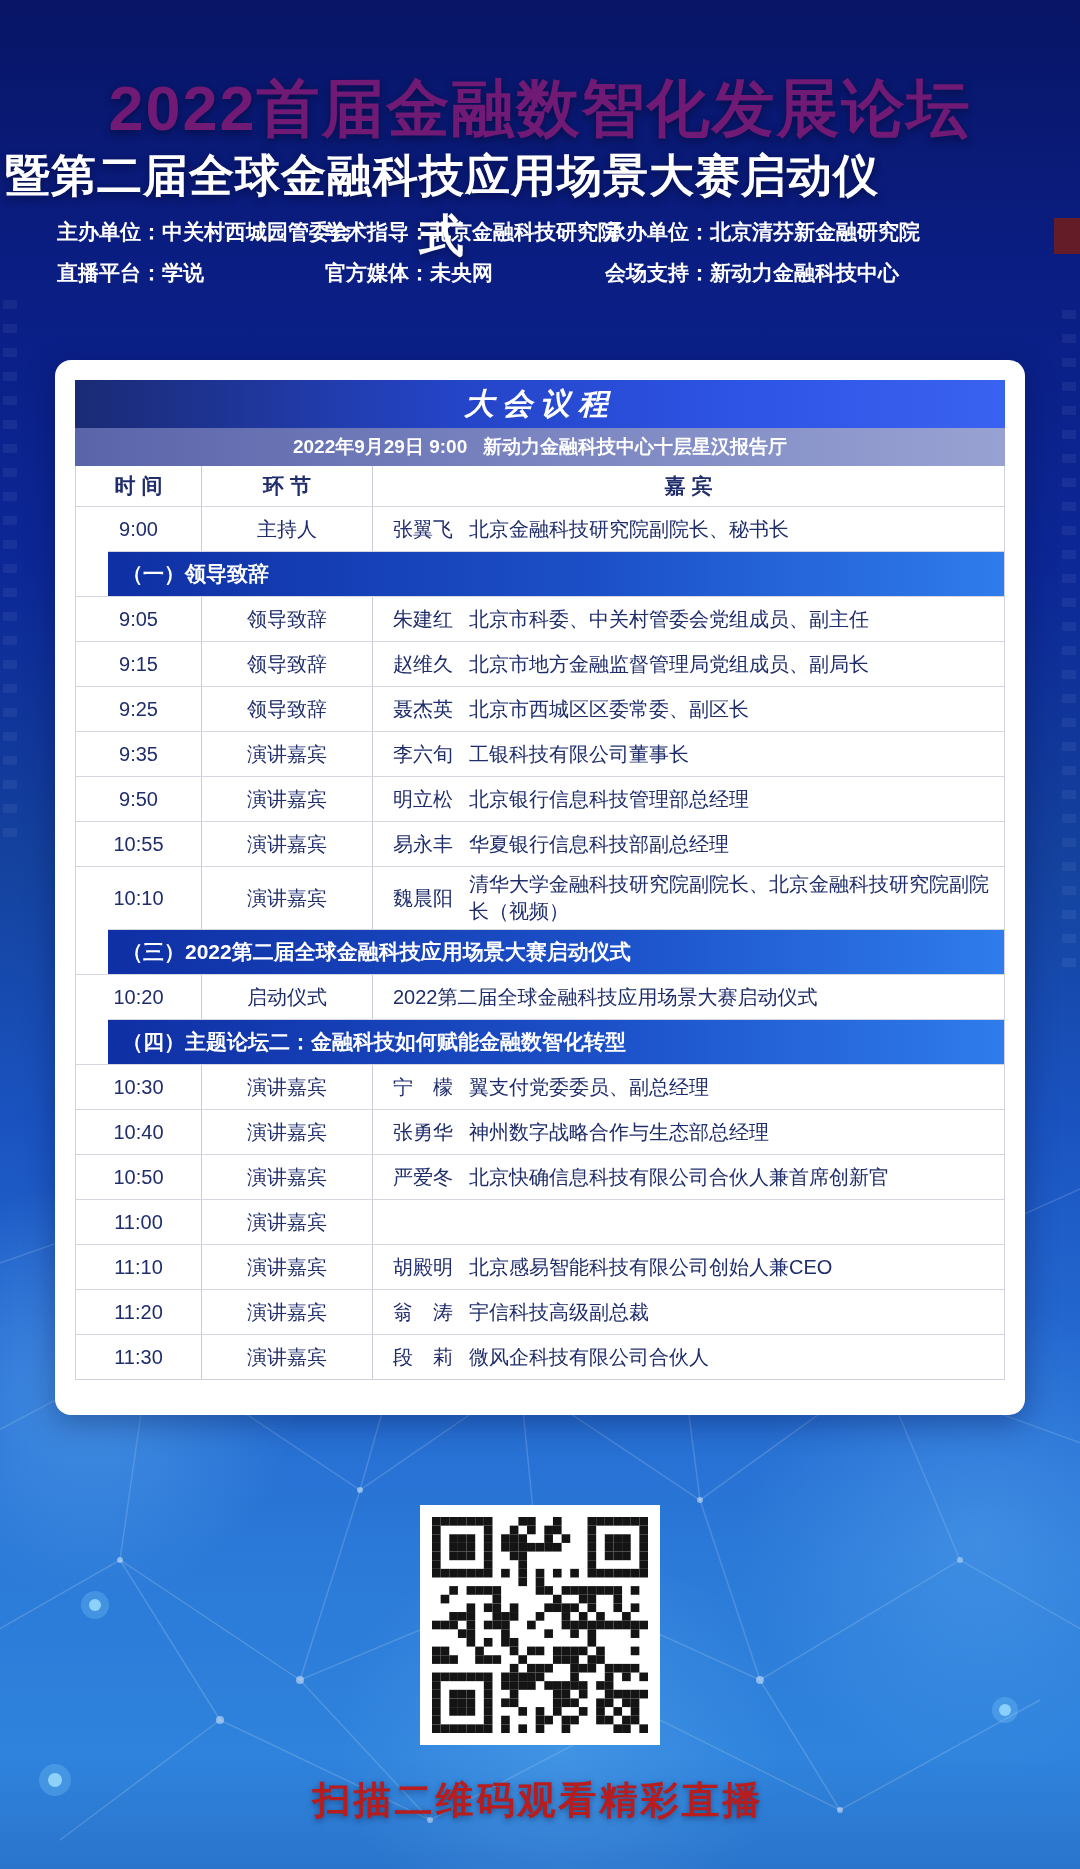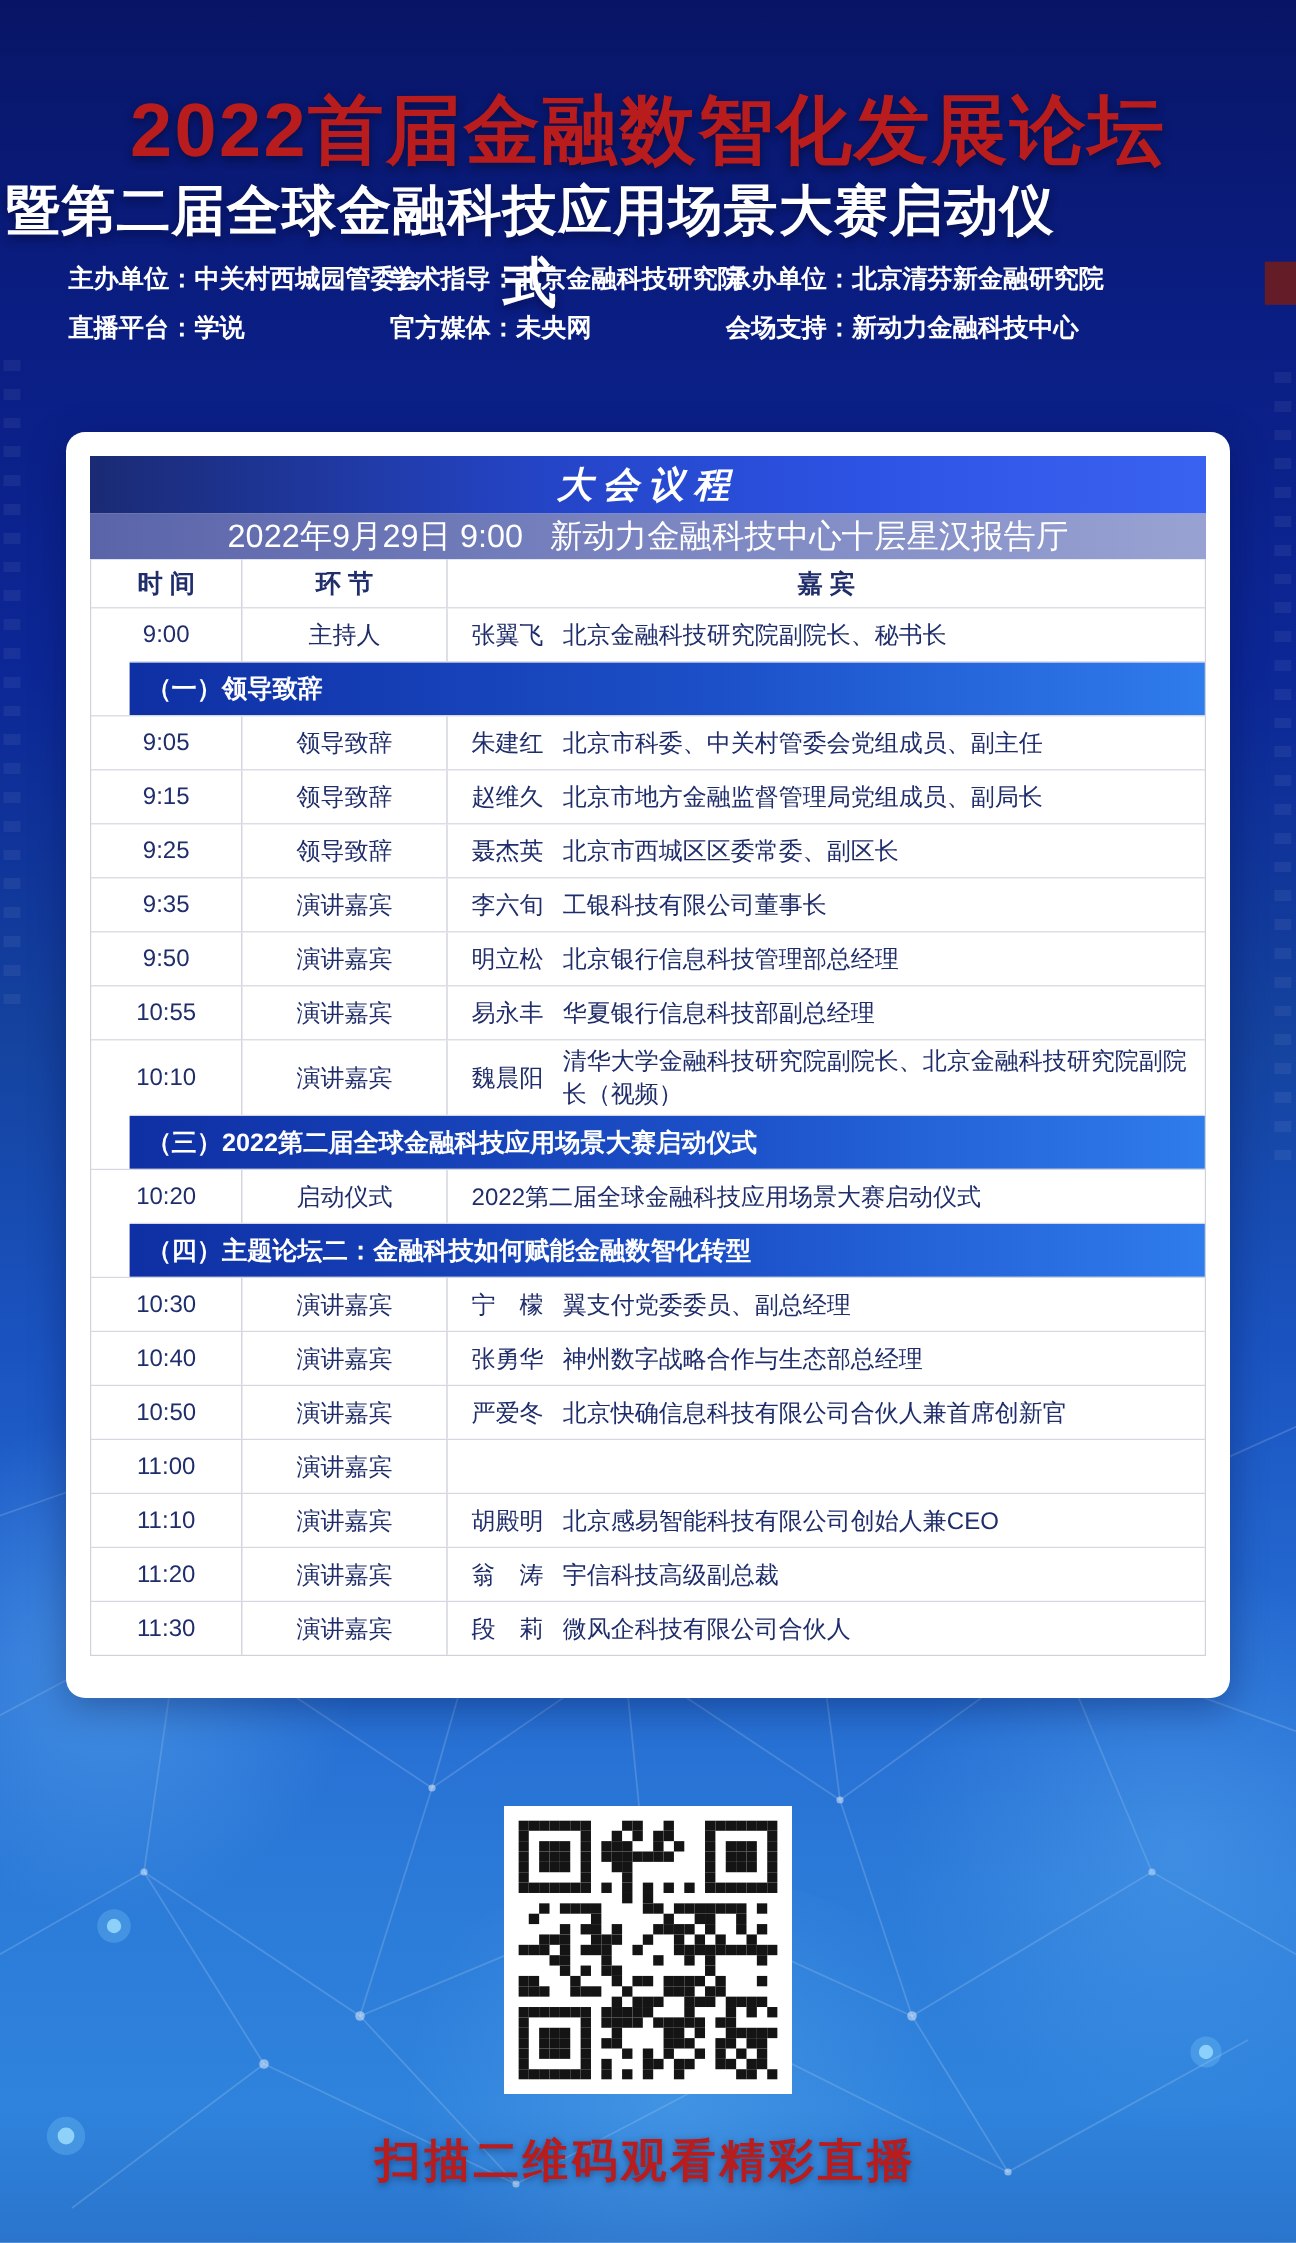--- a/index.html
+++ b/index.html
@@ -13,21 +13,21 @@
   .glow-b{right:-140px;top:1300px;width:480px;height:480px;background:radial-gradient(circle,rgba(110,190,255,.30),rgba(110,190,255,0) 70%);}
   .glow-c{left:300px;top:1560px;width:520px;height:360px;background:radial-gradient(circle,rgba(130,205,255,.22),rgba(130,205,255,0) 70%);}
   .plexus{position:absolute;left:0;top:1020px;width:1080px;height:849px;}
   .rain{position:absolute;width:14px;background:repeating-linear-gradient(180deg,rgba(255,255,255,.12) 0 9px,transparent 9px 24px);opacity:.45;}
   .rain-l{left:3px;top:300px;height:540px;}
   .rain-r{left:1062px;top:310px;height:660px;}
   .edge-artifact{position:absolute;right:0;top:218px;width:26px;height:36px;background:#6e1e1e;opacity:.9;}
 
   .event-title{
     position:absolute;left:0;top:66px;width:1080px;margin:0;text-align:center;
-    color:#b91c1c;font-size:63px;font-weight:900;letter-spacing:2px;
+    color:#701a75;font-size:63px;font-weight:900;letter-spacing:2px;
     text-shadow:0 3px 8px rgba(0,0,20,.45);
   }
   .event-subtitle{
     position:absolute;left:0;top:146px;width:884px;margin:0;text-align:center;
     color:#ffffff;font-size:45px;font-weight:800;letter-spacing:1px;
     text-shadow:0 3px 8px rgba(0,0,20,.45);
   }
   .organizers{
     position:absolute;left:57px;top:218px;width:980px;
     display:grid;grid-template-columns:268px 280px auto;row-gap:13px;
@@ -41,21 +41,21 @@
     box-shadow:0 8px 30px rgba(0,10,60,.35);
   }
   .agenda-title-bar{
     height:48px;display:flex;align-items:center;justify-content:center;
     background:linear-gradient(90deg,#1a2a74 0%,#2444c6 40%,#2d53e4 70%,#3a62f0 100%);
     color:#ffffff;font-size:30px;font-weight:800;letter-spacing:8px;font-style:italic;
   }
   .agenda-datetime-bar{
     height:38px;display:flex;align-items:center;justify-content:center;
     background:linear-gradient(90deg,#5a64a9 0%,#7d88c3 55%,#98a2d2 100%);
-    color:#ffffff;font-size:27px;font-weight:400;white-space:pre;
+    color:#ffffff;font-size:19px;font-weight:700;white-space:pre;
   }
   .agenda-table{border:1px solid #cfd2dc;border-top:none;}
   .t-head{display:grid;grid-template-columns:126px 171px 1fr;height:40px;
     color:#1f2d6b;font-size:21px;font-weight:800;}
   .t-head .cell{display:flex;align-items:center;justify-content:center;border-right:1px solid #c9ccd8;}
   .t-head .cell:last-child{border-right:none;}
   .t-row{display:grid;grid-template-columns:126px 171px 1fr;min-height:44px;
     border-top:1px solid #d4d6e0;color:#1f2d6b;font-size:20px;}
   .t-row .cell{display:flex;align-items:center;justify-content:center;border-right:1px solid #c9ccd8;padding:4px 2px;box-sizing:border-box;}
   .t-row .cell.guest{justify-content:flex-start;padding-left:20px;border-right:none;text-align:left;}

